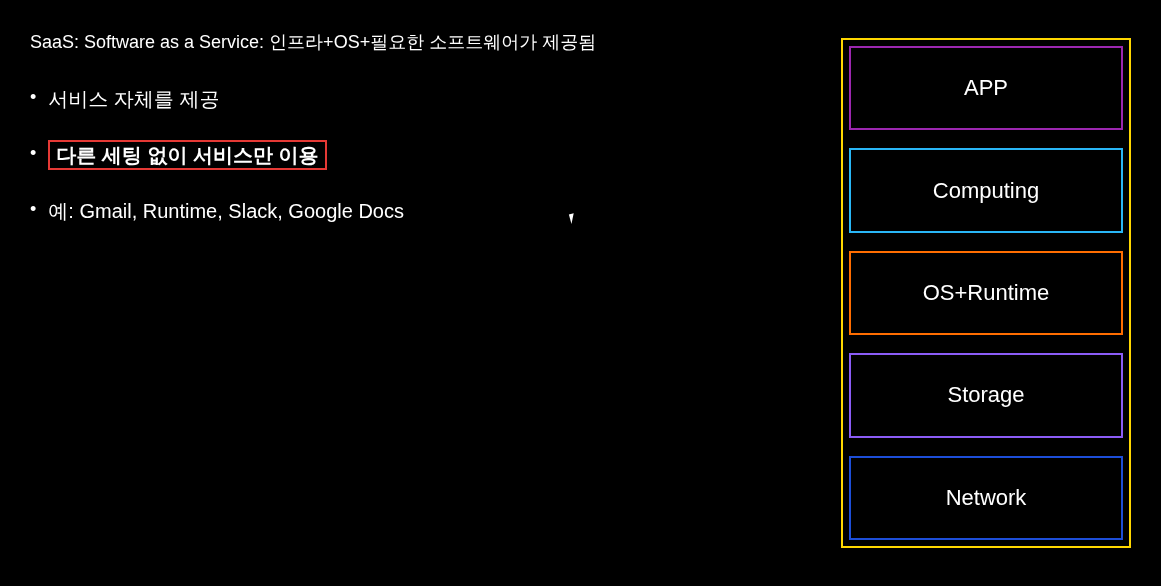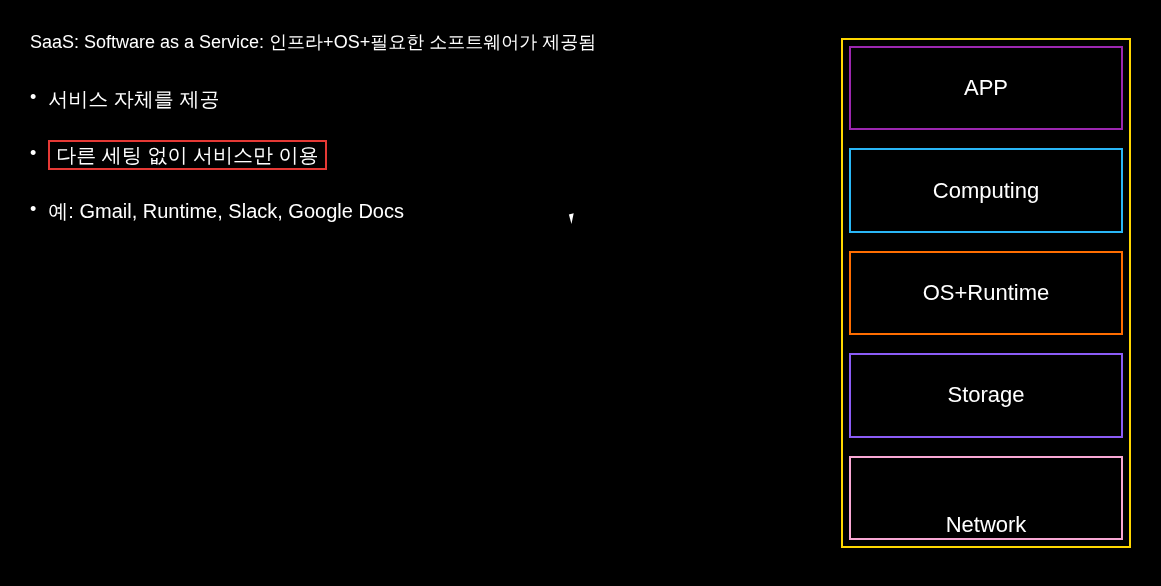--- a/index.html
+++ b/index.html
@@ -68,20 +68,21 @@
 
     .bullet-text {
       line-height: 1.4;
       text-align: right;
     }
 
     .highlight-box {
       display: inline;
       border: 2px solid #e53935;
       padding: 2px 6px;
+      font-weight: bold;
     }
 
     .right-panel {
       width: 290px;
       border: 2px solid #ffd700;
       display: flex;
       flex-direction: column;
       padding: 6px;
       gap: 18px;
       background-color: transparent;
@@ -110,22 +111,21 @@
 
     .box-computing {
       border: 2px solid #29b6f6;
     }
 
     .box-storage {
       border: 2px solid #8b5cf6;
     }
 
     .box-network {
-      border: 2px solid #f9a8d4;
-      align-items: flex-end;
+      border: 2px solid #1d4ed8;
     }
 
     .cursor {
       position: absolute;
       width: 8px;
       height: 12px;
       left: 570px;
       top: 213px;
       pointer-events: none;
     }

